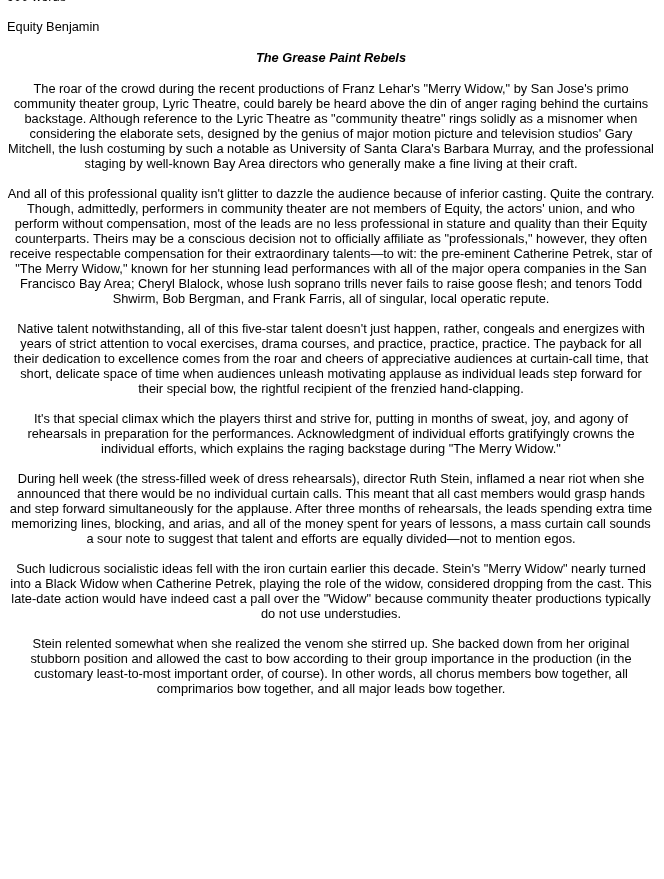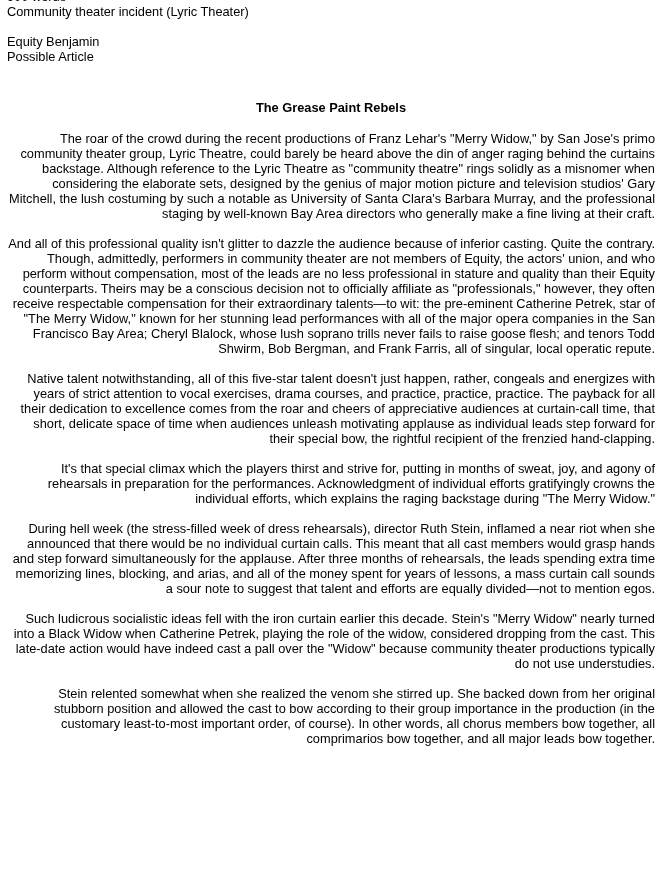--- a/index.html
+++ b/index.html
@@ -35,42 +35,41 @@
   .header-line {
     margin: 0;
   }
   .header-gap {
     height: 15px;
   }
   .article-title {
     text-align: center;
     font-weight: bold;
     font-size: 12.8px;
-    margin: 36px 0 16px 0;
+    margin: 16px 0 16px 0;
+    font-style: italic;
   }
   p.body-para {
     margin: 0 0 15px 0;
-    text-align: right;
+    text-align: center;
   }
 </style>
 </head>
 <body>
 
 <div class="page">
 
   <div class="top-clip">
     <span>900 words</span>
   </div>
 
-  <p class="header-line">Community theater incident (Lyric Theater)</p>
 
   <div class="header-gap"></div>
 
   <p class="header-line">Equity Benjamin</p>
-  <p class="header-line">Possible Article</p>
 
   <h1 class="article-title">The Grease Paint Rebels</h1>
 
   <p class="body-para">The roar of the crowd during the recent productions of Franz Lehar's "Merry Widow," by San Jose's primo community theater group, Lyric Theatre, could barely be heard above the din of anger raging behind the curtains backstage. Although reference to the Lyric Theatre as "community theatre" rings solidly as a misnomer when considering the elaborate sets, designed by the genius of major motion picture and television studios' Gary Mitchell, the lush costuming by such a notable as University of Santa Clara's Barbara Murray, and the professional staging by well-known Bay Area directors who generally make a fine living at their craft.</p>
   <p class="body-para">And all of this professional quality isn't glitter to dazzle the audience because of inferior casting. Quite the contrary. Though, admittedly, performers in community theater are not members of Equity, the actors' union, and who perform without compensation, most of the leads are no less professional in stature and quality than their Equity counterparts. Theirs may be a conscious decision not to officially affiliate as "professionals," however, they often receive respectable compensation for their extraordinary talents—to wit: the pre-eminent Catherine Petrek, star of "The Merry Widow," known for her stunning lead performances with all of the major opera companies in the San Francisco Bay Area; Cheryl Blalock, whose lush soprano trills never fails to raise goose flesh; and tenors Todd Shwirm, Bob Bergman, and Frank Farris, all of singular, local operatic repute.</p>
   <p class="body-para">Native talent notwithstanding, all of this five-star talent doesn't just happen, rather, congeals and energizes with years of strict attention to vocal exercises, drama courses, and practice, practice, practice. The payback for all their dedication to excellence comes from the roar and cheers of appreciative audiences at curtain-call time, that short, delicate space of time when audiences unleash motivating applause as individual leads step forward for their special bow, the rightful recipient of the frenzied hand-clapping.</p>
   <p class="body-para">It's that special climax which the players thirst and strive for, putting in months of sweat, joy, and agony of rehearsals in preparation for the performances. Acknowledgment of individual efforts gratifyingly crowns the individual efforts, which explains the raging backstage during "The Merry Widow."</p>
   <p class="body-para">During hell week (the stress-filled week of dress rehearsals), director Ruth Stein, inflamed a near riot when she announced that there would be no individual curtain calls. This meant that all cast members would grasp hands and step forward simultaneously for the applause. After three months of rehearsals, the leads spending extra time memorizing lines, blocking, and arias, and all of the money spent for years of lessons, a mass curtain call sounds a sour note to suggest that talent and efforts are equally divided—not to mention egos.</p>
   <p class="body-para">Such ludicrous socialistic ideas fell with the iron curtain earlier this decade. Stein's "Merry Widow" nearly turned into a Black Widow when Catherine Petrek, playing the role of the widow, considered dropping from the cast. This late-date action would have indeed cast a pall over the "Widow" because community theater productions typically do not use understudies.</p>
   <p class="body-para">Stein relented somewhat when she realized the venom she stirred up. She backed down from her original stubborn position and allowed the cast to bow according to their group importance in the production (in the customary least-to-most important order, of course). In other words, all chorus members bow together, all comprimarios bow together, and all major leads bow together.</p>

